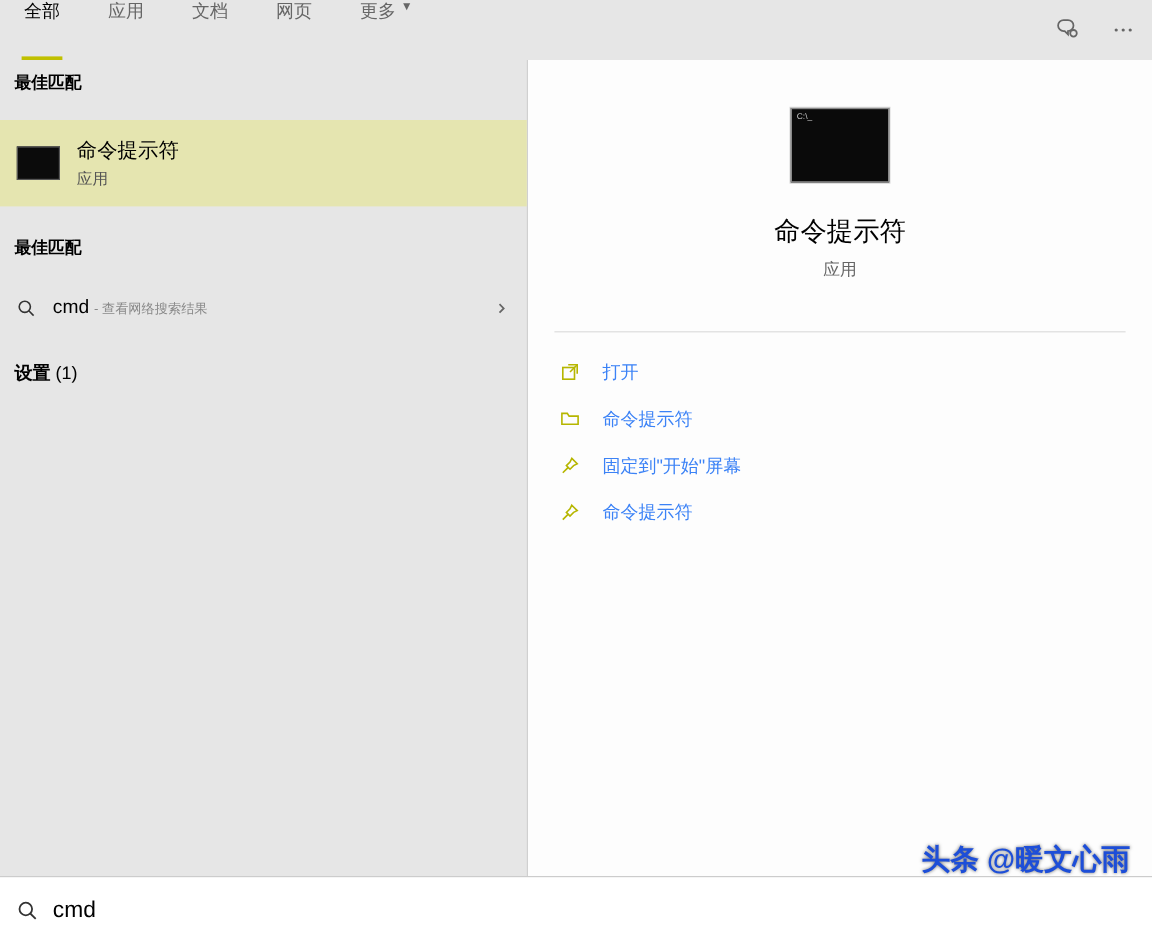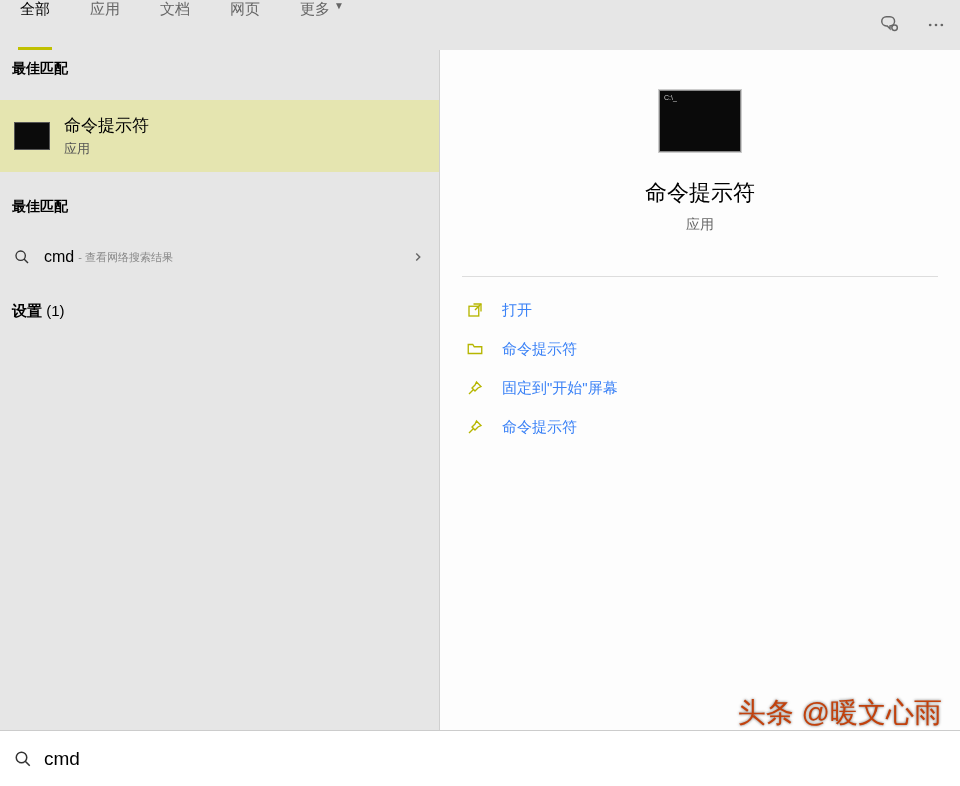--- a/index.html
+++ b/index.html
@@ -32,21 +32,21 @@
 .preview-icon .title { position: absolute; top: 3px; left: 4px; font-size: 7px; color: #ccc; }
 .preview-name { font-size: 22px; color: #000; margin-top: 26px; }
 .preview-sub { font-size: 14px; color: #666; margin-top: 8px; }
 .divider { height: 1px; background: #ddd; margin: 18px 22px 10px; }
 .actions { display: flex; flex-direction: column; padding: 4px 10px; }
 .action { display: flex; align-items: flex-start; padding: 10px 16px; font-size: 15px; color: #3b82f6; cursor: pointer; }
 .action .ic { width: 22px; height: 18px; margin-right: 14px; color: #b6b600; display: flex; align-items: center; }
 .searchbar { height: 56px; background: #fff; display: flex; align-items: center; padding: 0 14px; border-top: 1px solid #ccc; }
 .searchbar .mag { margin-right: 12px; color: #333; }
 .searchbar .input { font-size: 19px; color: #000; border: none; outline: none; flex: 1; background: transparent; }
-.watermark { position: absolute; right: 18px; bottom: 54px; font-size: 28px; color: #c2410c; text-shadow: 0 0 3px rgba(0,0,0,.6); font-weight: 400; pointer-events: none; }
+.watermark { position: absolute; right: 18px; bottom: 54px; font-size: 24px; color: #1d4ed8; text-shadow: 0 0 3px rgba(0,0,0,.6); font-weight: 700; pointer-events: none; }
 svg { display: block; }
 </style>
 </head>
 <body>
 
 <div class="root">
   <div class="topbar">
     <div class="tabs">
       <div class="tab active">
           <span>全部</span>

